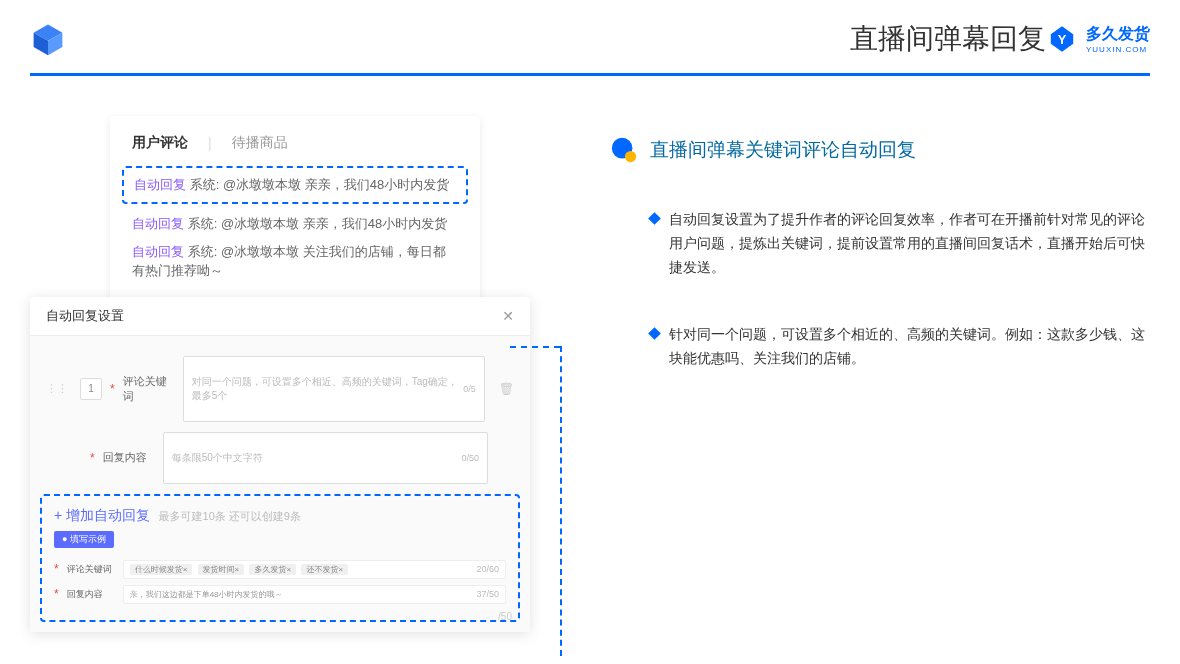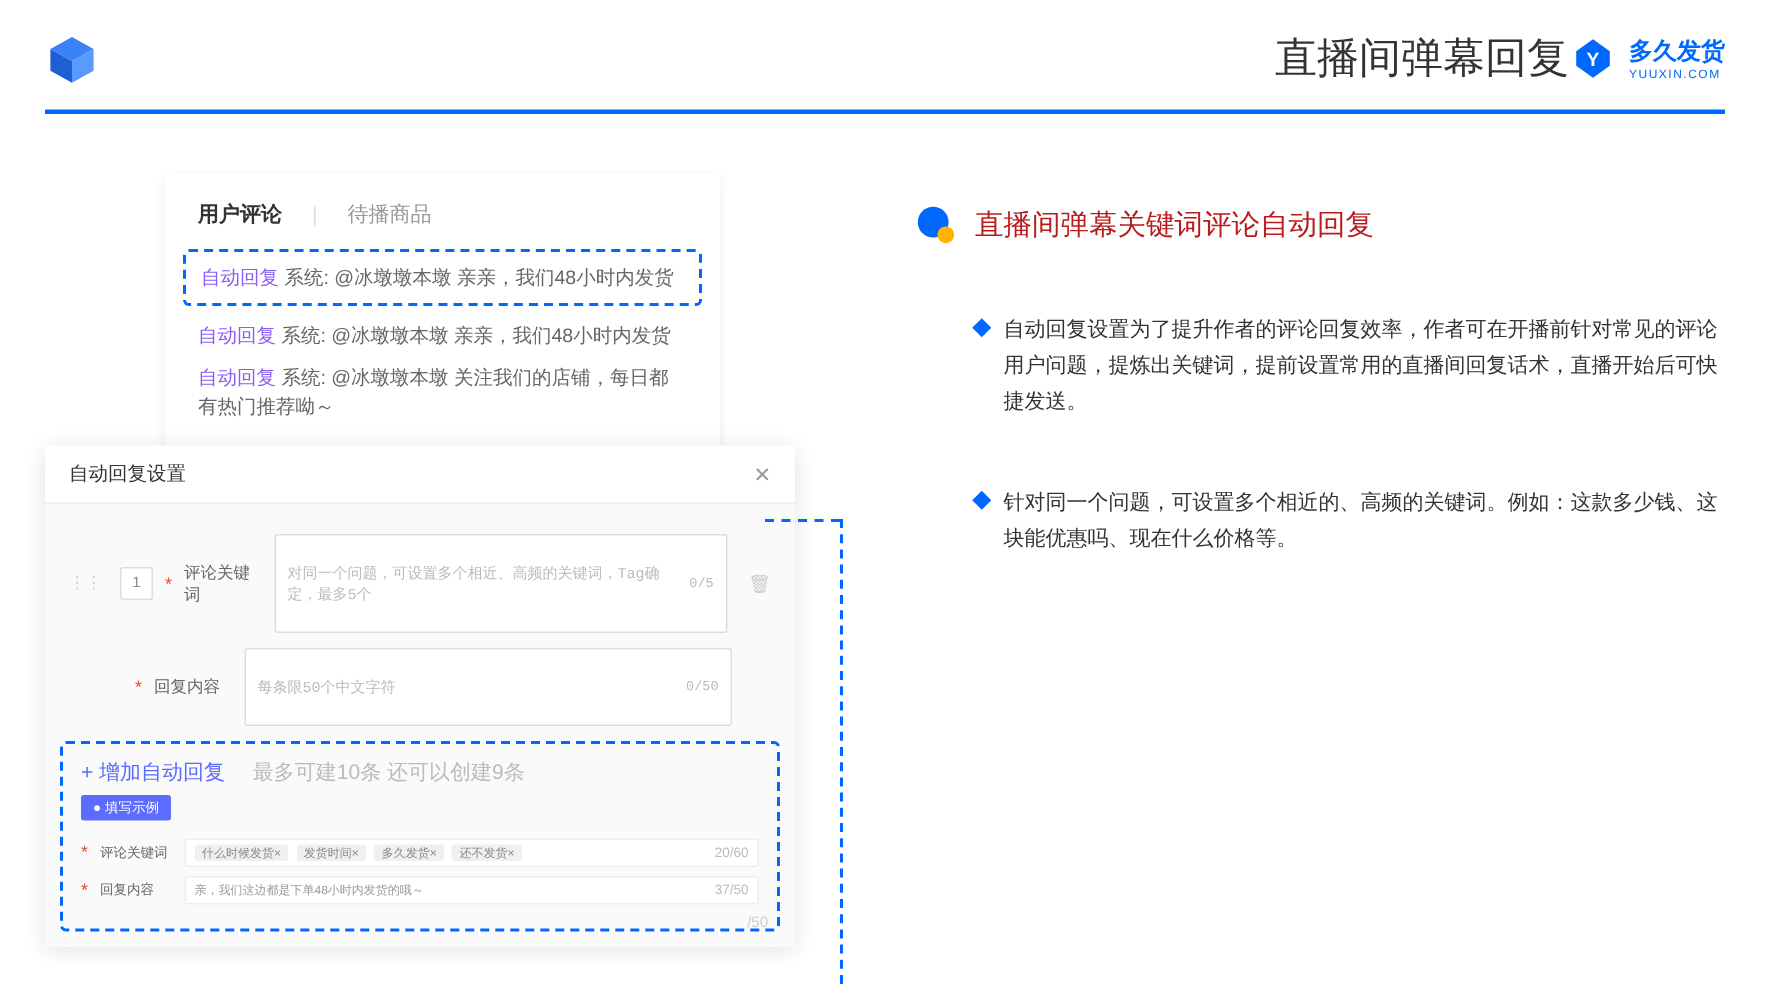--- a/index.html
+++ b/index.html
@@ -35,39 +35,39 @@
     .settings-dialog { background: #fff; border-radius: 4px; box-shadow: 0 2px 14px rgba(0,0,0,0.12); width: 500px; position: relative; z-index: 3; }
     .dialog-header { display: flex; align-items: center; padding: 10px 16px; border-bottom: 1px solid #eee; }
     .dialog-title { font-size: 13px; color: #333; flex: 1; }
     .dialog-close { color: #999; cursor: pointer; font-size: 14px; }
     .dialog-body { padding: 20px 16px 10px 16px; background: #fafafa; }
     .form-row { display: flex; align-items: center; gap: 8px; margin-bottom: 10px; }
     .row-num-box { width: 22px; height: 22px; border: 1px solid #ddd; background:#fff; display:flex; align-items:center; justify-content:center; font-size: 10px; color:#888; border-radius:2px; }
     .dots-drag { color:#ccc; font-size:11px; margin-right:4px; }
     .req-star { color: #e74c3c; font-size: 12px; }
     .form-label { font-size: 11px; color: #666; width: 52px; }
-    .form-input { flex: 1; border: 1px solid #ddd; border-radius: 2px; padding: 18px 8px; font-size: 10px; color: #bbb; background: #fff; display:flex; justify-content:space-between; align-items:center;font-family:Liberation Mono, monospace; }
+    .form-input { flex: 1; border: 1px solid #ddd; border-radius: 2px; padding: 18px 8px; font-size: 10px; color: #bbb; background: #fff; display:flex; justify-content:space-between; align-items:center; }
     .input-count { color: #bbb; font-size: 9px; }
     .delete-icon { color:#ccc; font-size:12px; margin-left:6px; }
     
     .example-section { border: 2.5px dashed #0068ff; border-radius: 4px; padding: 10px 12px; margin: 6px -6px 0 -6px; position: relative; }
     .add-link { color: #5b6cff; font-size: 14px; }
-    .add-hint { color: #bbb; font-size: 14px; margin-left: 14px; }
+    .add-hint { color: #bbb; font-size: 11px; margin-left: 4px; }
     .example-badge { background: #5b6cff; color: #fff; font-size: 9px; padding: 2px 8px; border-radius: 2px; display: inline-block; margin: 6px 0; }
     .example-row { display: flex; align-items: center; gap: 8px; margin: 6px 0; }
     .example-label { font-size: 9px; color: #666; width: 48px; }
     .example-input { flex: 1; border: 1px solid #eee; border-radius: 2px; padding: 3px 6px; font-size: 8px; color: #999; background: #fff; display:flex; justify-content:space-between; align-items:center; }
     .tag { background: #f0f0f0; padding: 1px 5px; border-radius: 2px; margin-right: 3px; font-size: 8px; color:#888; }
     .bottom-count { position:absolute; right: 18px; bottom: 10px; font-size:10px; color:#ccc; }
     
     
     .right-panel { flex: 1; padding-top: 20px; }
     .section-header { display: flex; align-items: center; gap: 12px; margin-bottom: 30px; }
     .section-icon { width: 28px; height: 28px; }
-    .section-title { font-size: 19px; font-weight: 500; color: #b91c1c; }
+    .section-title { font-size: 19px; font-weight: 500; color: #0369a1; }
     .bullet-item { display: flex; gap: 10px; margin-bottom: 30px; padding-left: 40px; margin-top: 44px; }
     .diamond { width: 9px; height: 9px; background: #0068ff; transform: rotate(45deg); flex-shrink: 0; margin-top: 6px; }
     .bullet-text { font-size: 14px; color: #333; line-height: 1.7; }
   </style>
 </head>
 <body>
 
 <div class="header">
   <div class="header-icon">
     <svg viewBox="0 0 40 40" width="36" height="36">
@@ -187,16 +187,16 @@
         <circle cx="22" cy="22" r="6" fill="#ffb400"></circle>
       </svg>
       <div class="section-title">直播间弹幕关键词评论自动回复</div>
     </div>
     <div class="bullet-item">
       <div class="diamond"></div>
       <div class="bullet-text">自动回复设置为了提升作者的评论回复效率，作者可在开播前针对常见的评论用户问题，提炼出关键词，提前设置常用的直播间回复话术，直播开始后可快捷发送。</div>
     </div>
     <div class="bullet-item">
       <div class="diamond"></div>
-      <div class="bullet-text">针对同一个问题，可设置多个相近的、高频的关键词。例如：这款多少钱、这块能优惠吗、现在什么价格等。</div>
+      <div class="bullet-text">针对同一个问题，可设置多个相近的、高频的关键词。例如：这款多少钱、这块能优惠吗、关注我们的店铺。</div>
     </div>
   </div>
 </div>
 
 </body></html>

